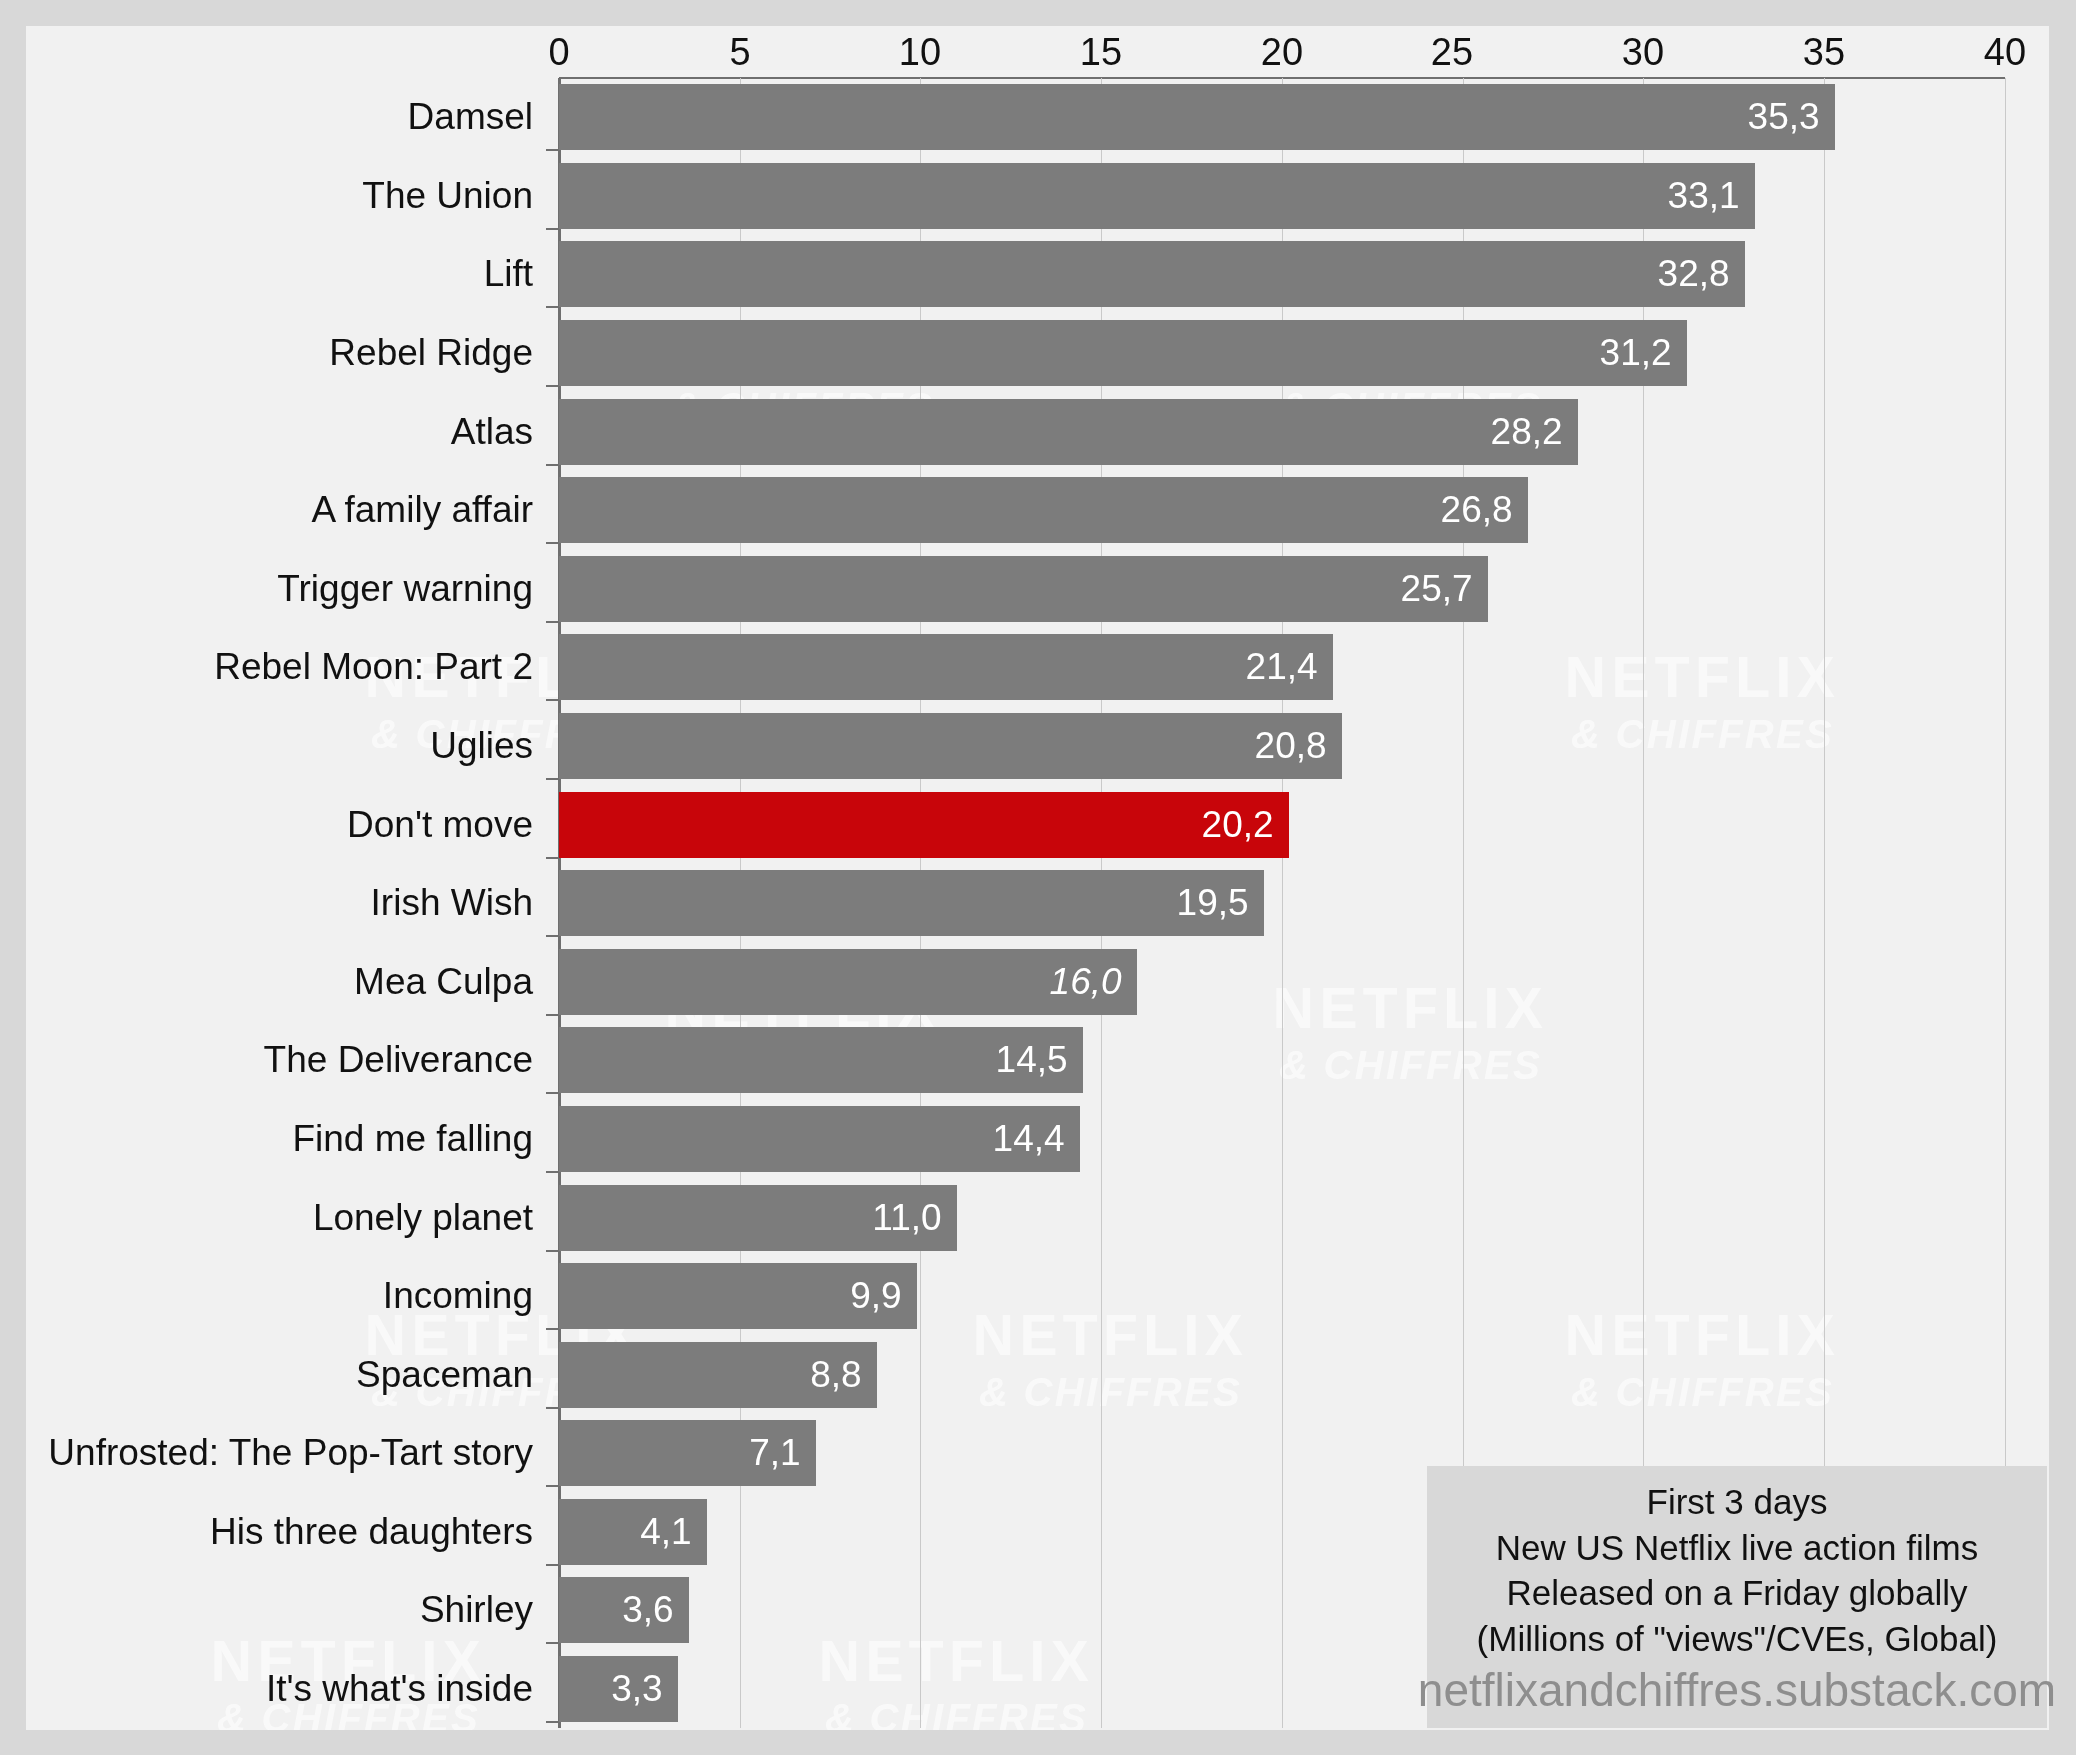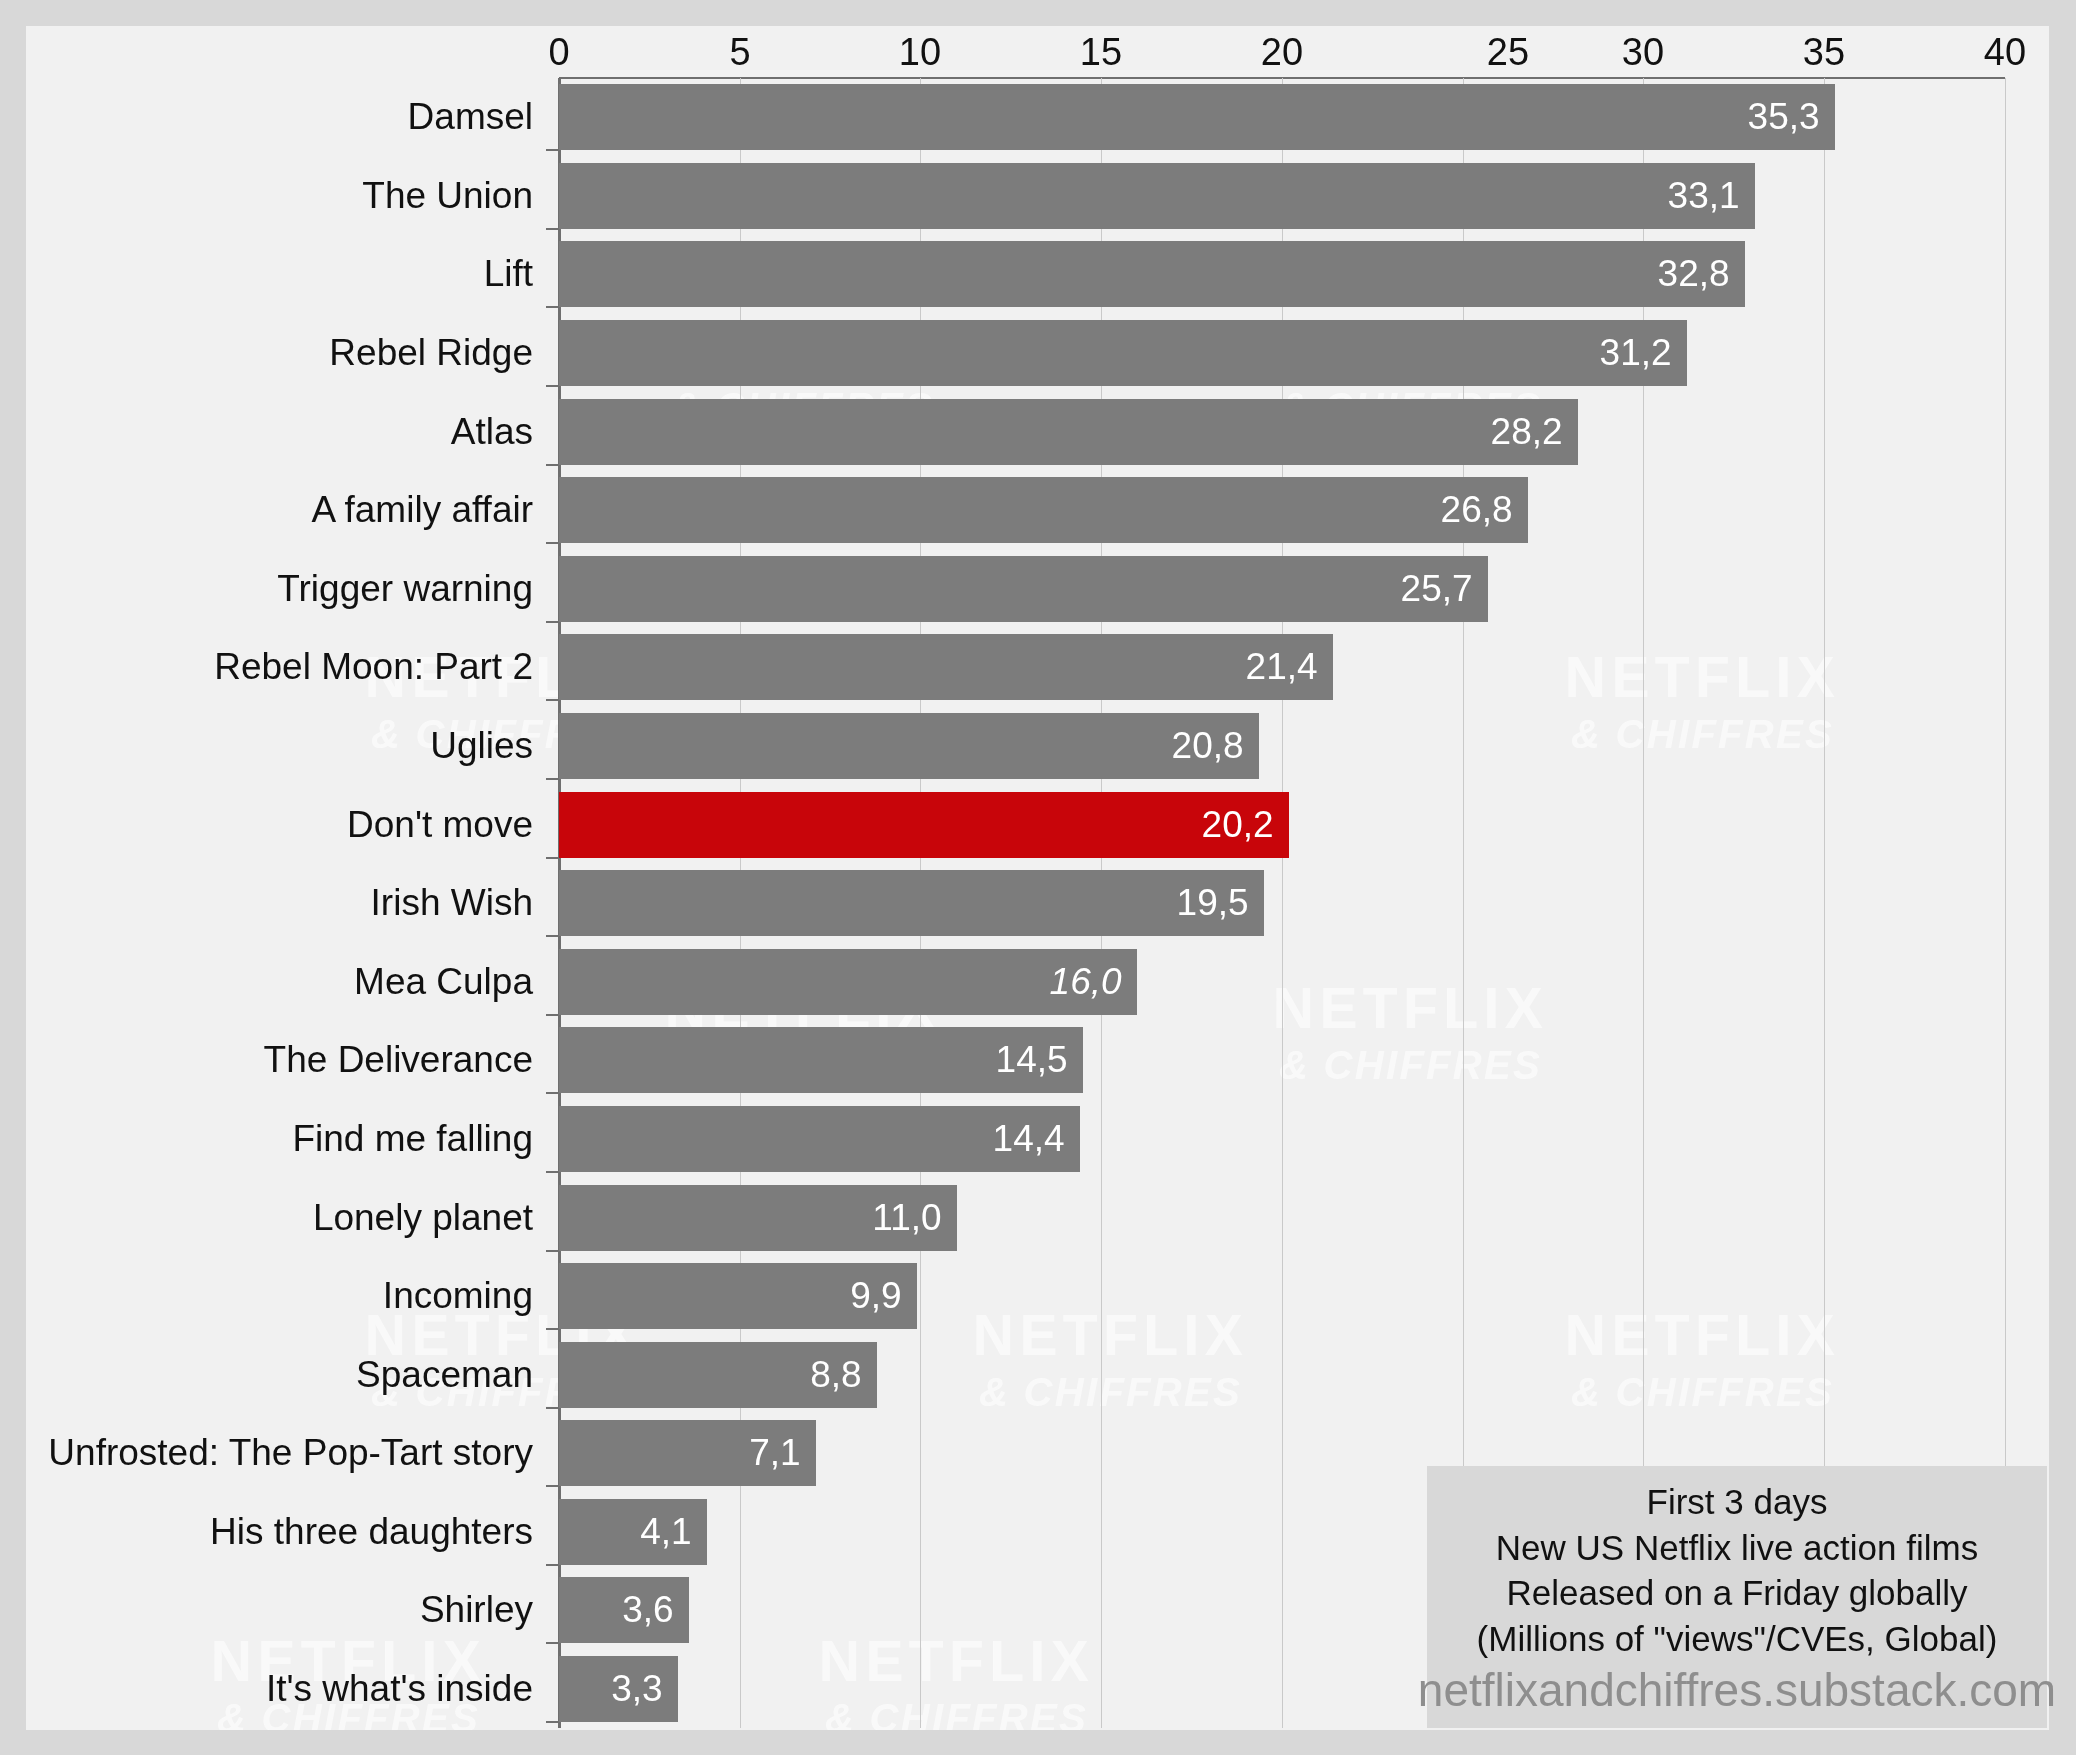--- a/index.html
+++ b/index.html
@@ -229,21 +229,21 @@
           <span class="wm-sub">&amp; CHIFFRES</span>
         </div>
       </div>
 
     <div id="xaxis-labels">
         <div class="xtick-label" style="left: 533px;">0</div>
         <div class="xtick-label" style="left: 714px;">5</div>
         <div class="xtick-label" style="left: 894px;">10</div>
         <div class="xtick-label" style="left: 1075px;">15</div>
         <div class="xtick-label" style="left: 1256px;">20</div>
-        <div class="xtick-label" style="left: 1482px;">25</div>
+        <div class="xtick-label" style="left: 1426px;">25</div>
         <div class="xtick-label" style="left: 1617px;">30</div>
         <div class="xtick-label" style="left: 1798px;">35</div>
         <div class="xtick-label" style="left: 1979px;">40</div>
       </div>
 
     <div id="plot">
       <div id="plot-top-rule"></div>
       <div id="plot-border-left"></div>
       <div id="gridlines">
           <div class="gridline major0" style="left: 0px;"></div>
@@ -309,21 +309,21 @@
           <div class="row" style="top: 556px; height: 66px;">
             <div class="tick-mark" style="top: 65px;"></div>
             <div class="cat-label">Rebel Moon: Part 2</div>
             <div class="bar" style="width: 774px;">
               <span class="bar-value">21,4</span>
             </div>
           </div>
           <div class="row" style="top: 635px; height: 66px;">
             <div class="tick-mark" style="top: 65px;"></div>
             <div class="cat-label">Uglies</div>
-            <div class="bar" style="width: 700px;">
+            <div class="bar" style="width: 783px;">
               <span class="bar-value">20,8</span>
             </div>
           </div>
           <div class="row" style="top: 714px; height: 66px;">
             <div class="tick-mark" style="top: 65px;"></div>
             <div class="cat-label">Don't move</div>
             <div class="bar highlight" style="width: 730px;">
               <span class="bar-value">20,2</span>
             </div>
           </div>

